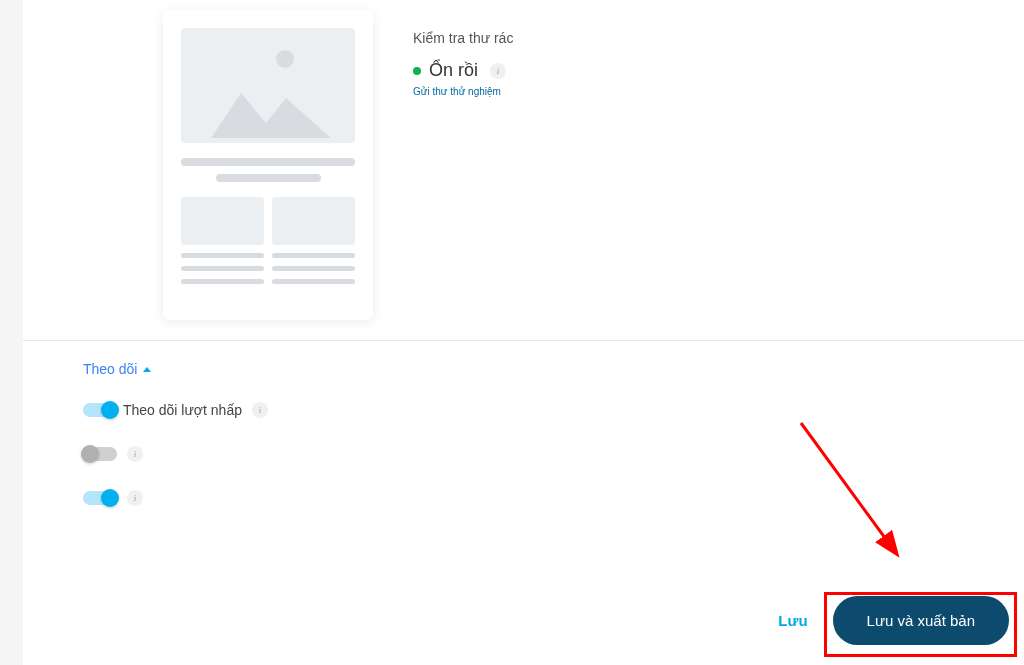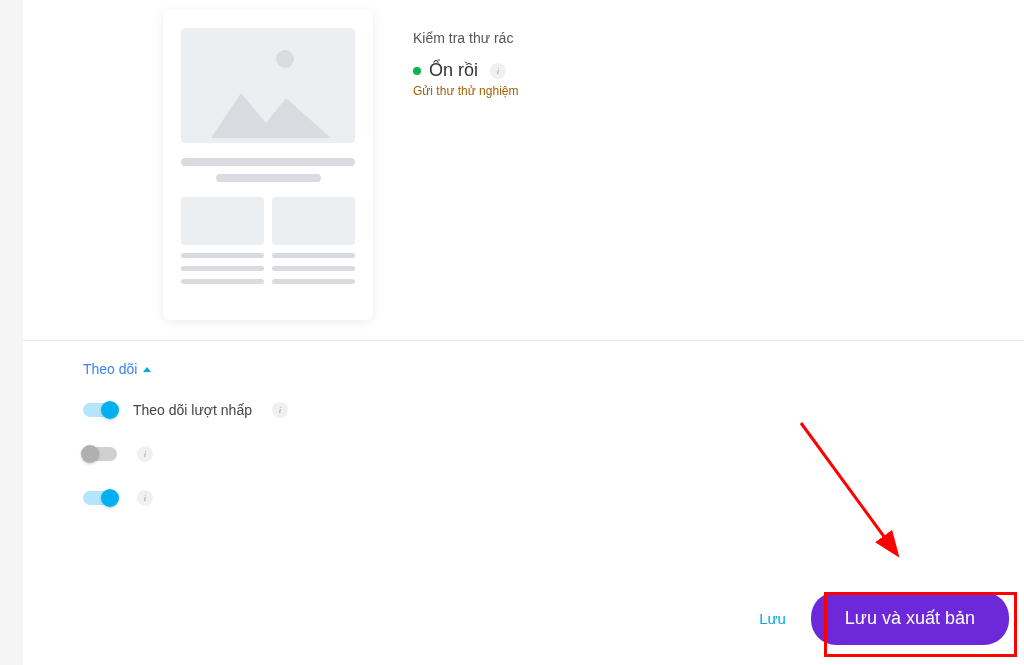--- a/index.html
+++ b/index.html
@@ -146,22 +146,22 @@
       border-radius: 50%;
       background: #f0f0f0;
       color: #999;
       font-size: 9px;
       font-style: italic;
       font-family: serif;
       margin-left: 4px;
     }
     
     .test-email-link {
-      color: #a16207;
-      font-size: 12px;
+      color: #0369a1;
+      font-size: 10px;
       cursor: pointer;
       display: inline-block;
     }
     
     .tracking-section {
       padding: 20px 60px;
     }
     
     .tracking-header {
       display: flex;
@@ -177,21 +177,21 @@
       width: 0;
       height: 0;
       border-left: 4px solid transparent;
       border-right: 4px solid transparent;
       border-bottom: 5px solid #00a9e8;
     }
     
     .toggle-row {
       display: flex;
       align-items: center;
-      gap: 16px;
+      gap: 6px;
       margin-bottom: 28px;
     }
     
     .toggle {
       width: 34px;
       height: 14px;
       border-radius: 10px;
       position: relative;
       cursor: pointer;
     }
@@ -234,29 +234,30 @@
       right: 15px;
       display: flex;
       align-items: center;
       gap: 25px;
     }
     
     .save-link {
       color: #00a9e8;
       font-size: 15px;
       cursor: pointer;
+      font-weight: bold;
     }
     
     .publish-btn {
-      background: #6d28d9;
+      background: #0c4a6e;
       color: #fff;
       border: none;
       border-radius: 25px;
       padding: 16px 34px;
-      font-size: 18px;
+      font-size: 15px;
       cursor: pointer;
     }
     
     .red-highlight {
       position: absolute;
       border: 3px solid #ff0000;
       bottom: 8px;
       right: 7px;
       width: 193px;
       height: 65px;

